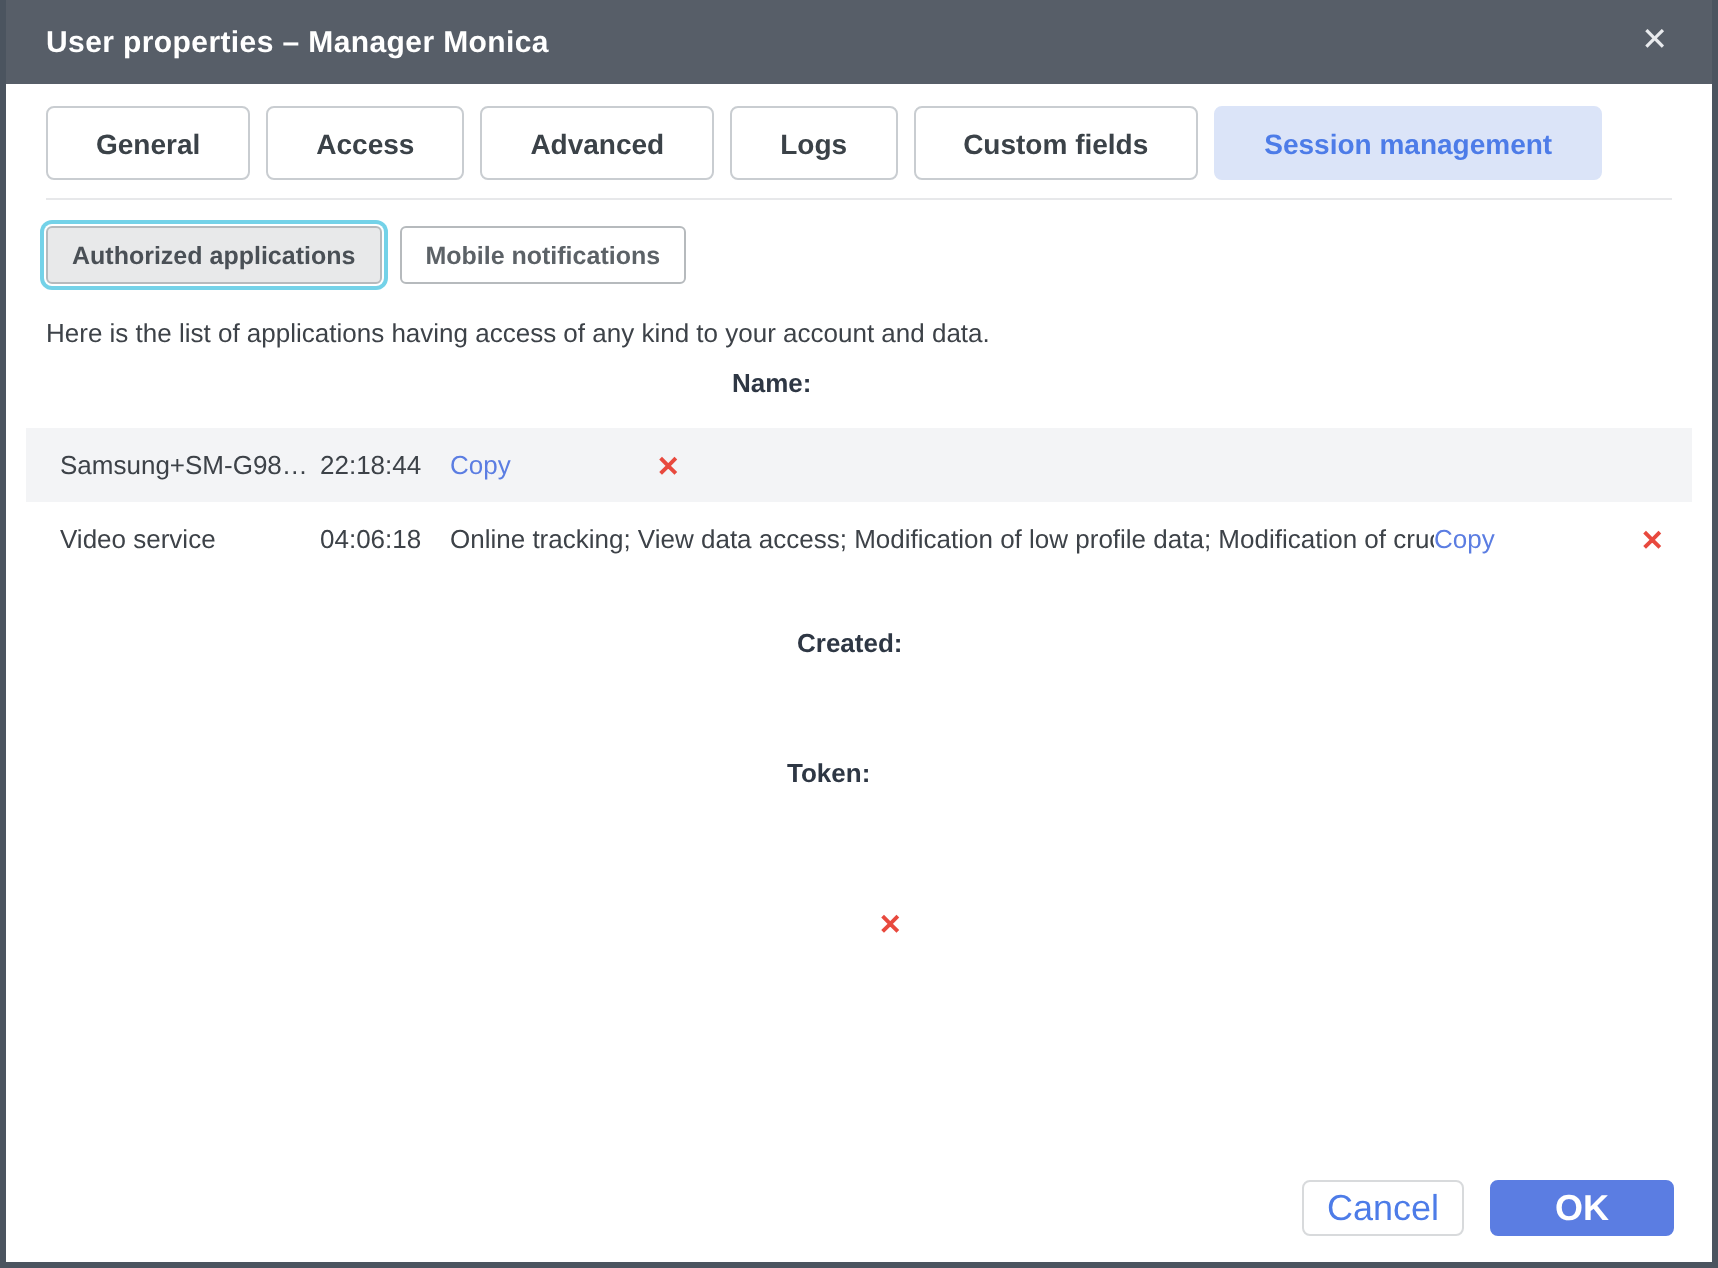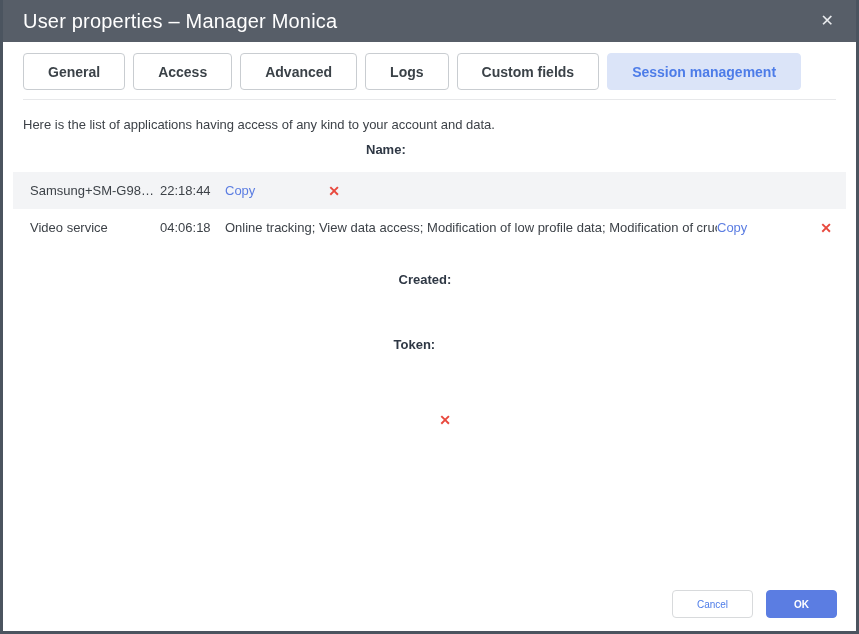--- a/index.html
+++ b/index.html
@@ -31,21 +31,21 @@
     display:flex;flex-direction:column;
     overflow:hidden;
   }
   .titlebar{
     height:42px;flex:0 0 42px;
     background:var(--titlebar);
     display:flex;align-items:center;
     padding:0 18px 0 20px;
   }
   .titlebar .title{
-    color:#ffffff;font-size:20px;font-weight:normal;letter-spacing:.2px;
+    color:#ffffff;font-size:15px;font-weight:bold;letter-spacing:.2px;
   }
   .titlebar .close{
     margin-left:auto;
     color:#e9ebee;font-size:16px;line-height:1;
     cursor:pointer;padding:4px;
     background:none;border:none;font-family:inherit;
   }
   .tabs{
     display:flex;gap:8px;
     margin:11px 20px 0 20px;
@@ -120,30 +120,30 @@
     color:var(--danger-red);font-weight:bold;font-size:14px;
     cursor:pointer;background:none;border:none;padding:0;font-family:inherit;
   }
   .footer{
     margin-top:auto;
     display:flex;justify-content:flex-end;align-items:center;gap:13px;
     padding:0 19px 13px 20px;
   }
   .btn{
     height:28px;border-radius:4px;
-    font-size:10px;font-family:inherit;cursor:pointer;
+    font-size:18px;font-family:inherit;cursor:pointer;
     display:flex;align-items:center;justify-content:center;
   }
   .btn-cancel{
     width:81px;
     background:#fff;border:1px solid #d8dadc;
     color:var(--accent-blue);
   }
   .btn-ok{
-    width:71px;
+    width:92px;
     background:var(--ok-blue);border:1px solid var(--ok-blue);
     color:#fff;font-weight:bold;
   }
 </style>
 </head>
 <body>
 
 <div class="dialog">
 
   <div class="titlebar">
@@ -155,20 +155,24 @@
     <button class="tab">General</button>
     <button class="tab">Access</button>
     <button class="tab">Advanced</button>
     <button class="tab">Logs</button>
     <button class="tab">Custom fields</button>
     <button class="tab active">Session management</button>
   </div>
 
   <hr class="separator">
 
+  <div class="subtabs">
+    <button class="subtab selected">Authorized applications</button>
+    <button class="subtab">Mobile notifications</button>
+  </div>
 
   <div class="description">Here is the list of applications having access of any kind to your account and data.</div>
 
   <div class="table">
 
     <div class="trow header">
       <span class="col-name">Name:</span>
       <span class="col-created">Created:</span>
       <span class="col-token">Token:</span>
       <span class="col-delete">

